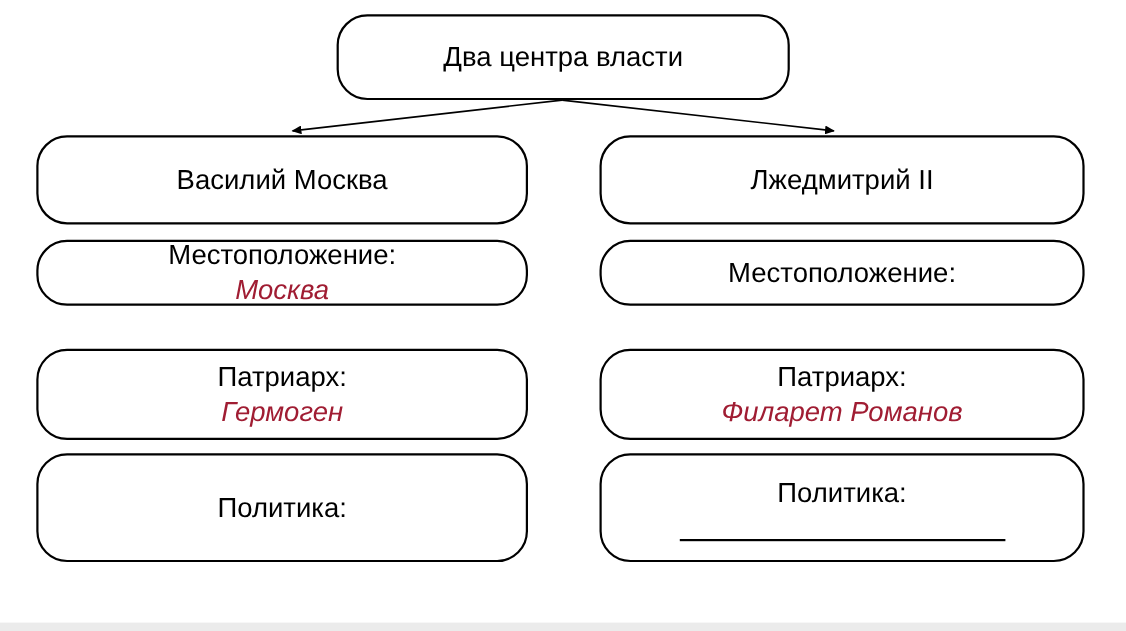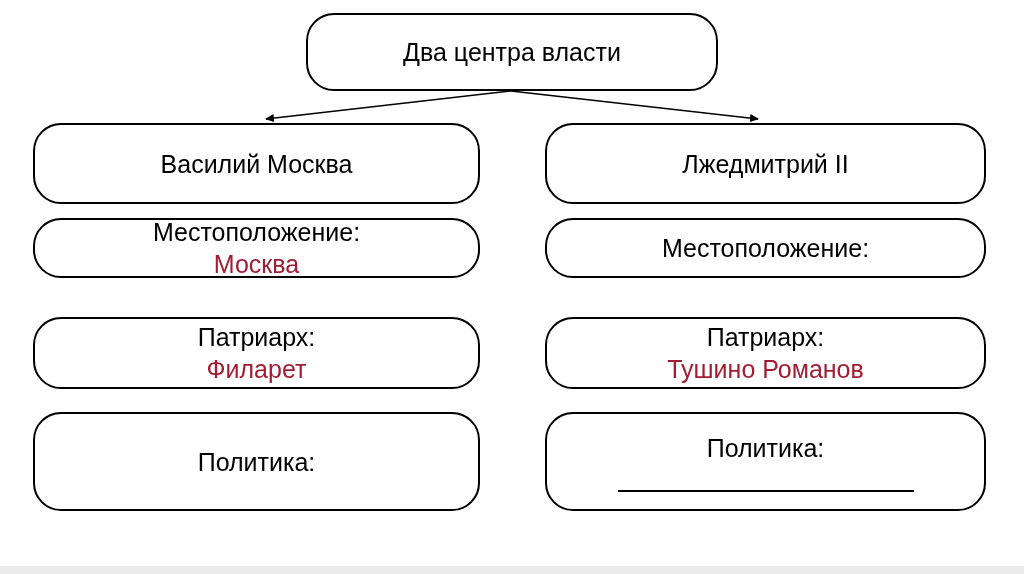--- a/index.html
+++ b/index.html
@@ -25,23 +25,23 @@
     justify-content: center;
     text-align: center;
     font-size: 25px;
     line-height: 32px;
   }
   .title-box   { left: 306px; top: 13px;  width: 412px; height: 78px; }
   .col-left    { left: 33px;  width: 447px; }
   .col-right   { left: 545px; width: 441px; }
   .row-header  { top: 123px; height: 81px; }
   .row-loc     { top: 218px; height: 60px; }
-  .row-patr    { top: 317px; height: 72px; }
+  .row-patr    { top: 317px; height: 83px; }
   .row-policy  { top: 412px; height: 99px; }
-  .value { color: var(--value-color); }
+  .value { color: var(--value-color); font-style: italic; }
   .blank-line {
     width: 296px;
     height: 0;
     border-bottom: 2px solid var(--border-color);
     margin-top: 26px;
   }
   .connector-svg {
     position: absolute;
     left: 0; top: 0;
     width: 1024px; height: 130px;
@@ -74,38 +74,38 @@
   <span>Василий Москва</span>
 </div>
 
 <div class="box col-left row-loc">
   <span>Местоположение:</span>
   <span class="value">Москва</span>
 </div>
 
 <div class="box col-left row-patr">
   <span>Патриарх:</span>
-  <span class="value">Филарет</span>
+  <span class="value">Гермоген</span>
 </div>
 
 <div class="box col-left row-policy">
   <span>Политика:</span>
 </div>
 
 <div class="box col-right row-header">
   <span>Лжедмитрий II</span>
 </div>
 
 <div class="box col-right row-loc">
   <span>Местоположение:</span>
 </div>
 
 <div class="box col-right row-patr">
   <span>Патриарх:</span>
-  <span class="value">Тушино Романов</span>
+  <span class="value">Филарет Романов</span>
 </div>
 
 <div class="box col-right row-policy">
   <span>Политика:</span>
   <div class="blank-line"></div>
 </div>
 
 <div class="bottom-strip" style="background: rgb(235, 235, 235);"></div>
 
 </body></html>

